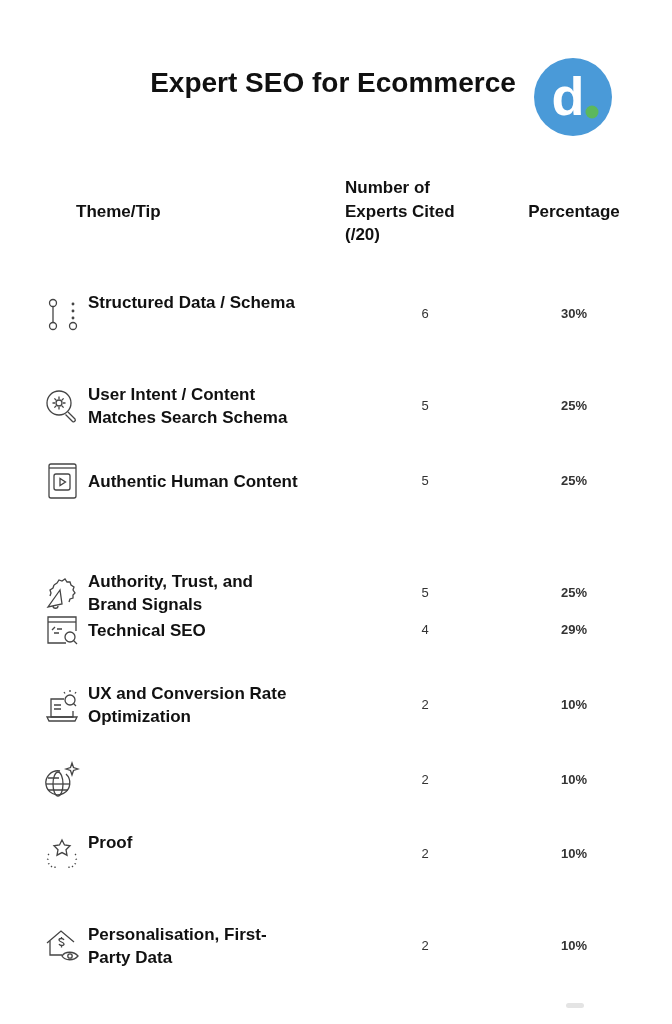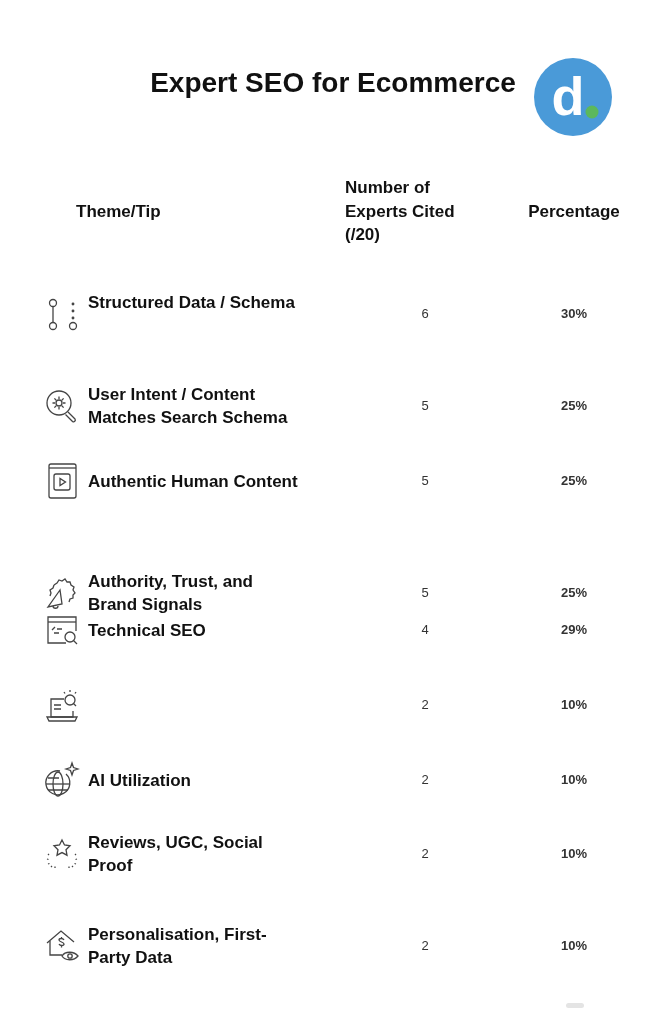--- a/index.html
+++ b/index.html
@@ -135,51 +135,51 @@
   <div class="icon" style="top:0;">
     <svg viewBox="0 0 36 40" fill="none" stroke="#444" stroke-width="1.3">
       <path d="M20 14H7v18h22v-6"></path>
       <path d="M3 32h30l-2 4H5z"></path>
       <path d="M10 20h7M10 24h7"></path>
       <circle cx="26" cy="15" r="5"></circle>
       <line x1="29.5" y1="18.5" x2="32" y2="21"></line>
       <path d="M26 5v2M20 7l1 1.5M32 7l-1 1.5"></path>
     </svg>
   </div>
+  <div class="label" style="top:-3px;">
+    <div>UX and Conversion Rate</div>
+    <div>Optimization</div>
+  </div>
   <div class="count" style="top:12px;">2</div>
   <div class="pct" style="top:12px;">10%</div>
 </div>
 
 <div class="row" style="top:760px;height:40px;">
   <div class="icon" style="top:0;">
     <svg viewBox="0 0 36 40" fill="none" stroke="#444" stroke-width="1.3">
       <path d="M22 14a12 12 0 1 1-6-3"></path>
       <ellipse cx="14" cy="24" rx="5" ry="12"></ellipse>
       <line x1="2" y1="24" x2="26" y2="24"></line>
       <path d="M4 18h11M4 30h20"></path>
       <path d="M28 3l1.5 4.5 4.5 1.5-4.5 1.5L28 15l-1.5-4.5L22 9l4.5-1.5z"></path>
     </svg>
   </div>
-  <div class="label" style="top:9px;">
-    <div>AI Utilization</div>
-  </div>
   <div class="count" style="top:12px;">2</div>
   <div class="pct" style="top:12px;">10%</div>
 </div>
 
 <div class="row" style="top:834px;height:40px;">
   <div class="icon" style="top:0;">
     <svg viewBox="0 0 36 40" fill="none" stroke="#444" stroke-width="1.3">
       <path d="M18 6l2.5 5 5.5 0.8-4 3.9 1 5.5-5-2.6-5 2.6 1-5.5-4-3.9 5.5-0.8z"></path>
       <path d="M4 20l1 1M3 25l1.5 0.5M4 30l1.5-0.5M7 33l1-1M11 34v-1.5"></path>
       <path d="M32 20l-1 1M33 25l-1.5 0.5M32 30l-1.5-0.5M29 33l-1-1M25 34v-1.5"></path>
     </svg>
   </div>
   <div class="label" style="top:-3px;">
-    <div>Reviews, UGC, Social</div>
     <div>Proof</div>
   </div>
   <div class="count" style="top:12px;">2</div>
   <div class="pct" style="top:12px;">10%</div>
 </div>
 
 <div class="row" style="top:926px;height:40px;">
   <div class="icon" style="top:0;">
     <svg viewBox="0 0 36 40" fill="none" stroke="#444" stroke-width="1.3">
       <path d="M3 17L17 5l13 11"></path>

